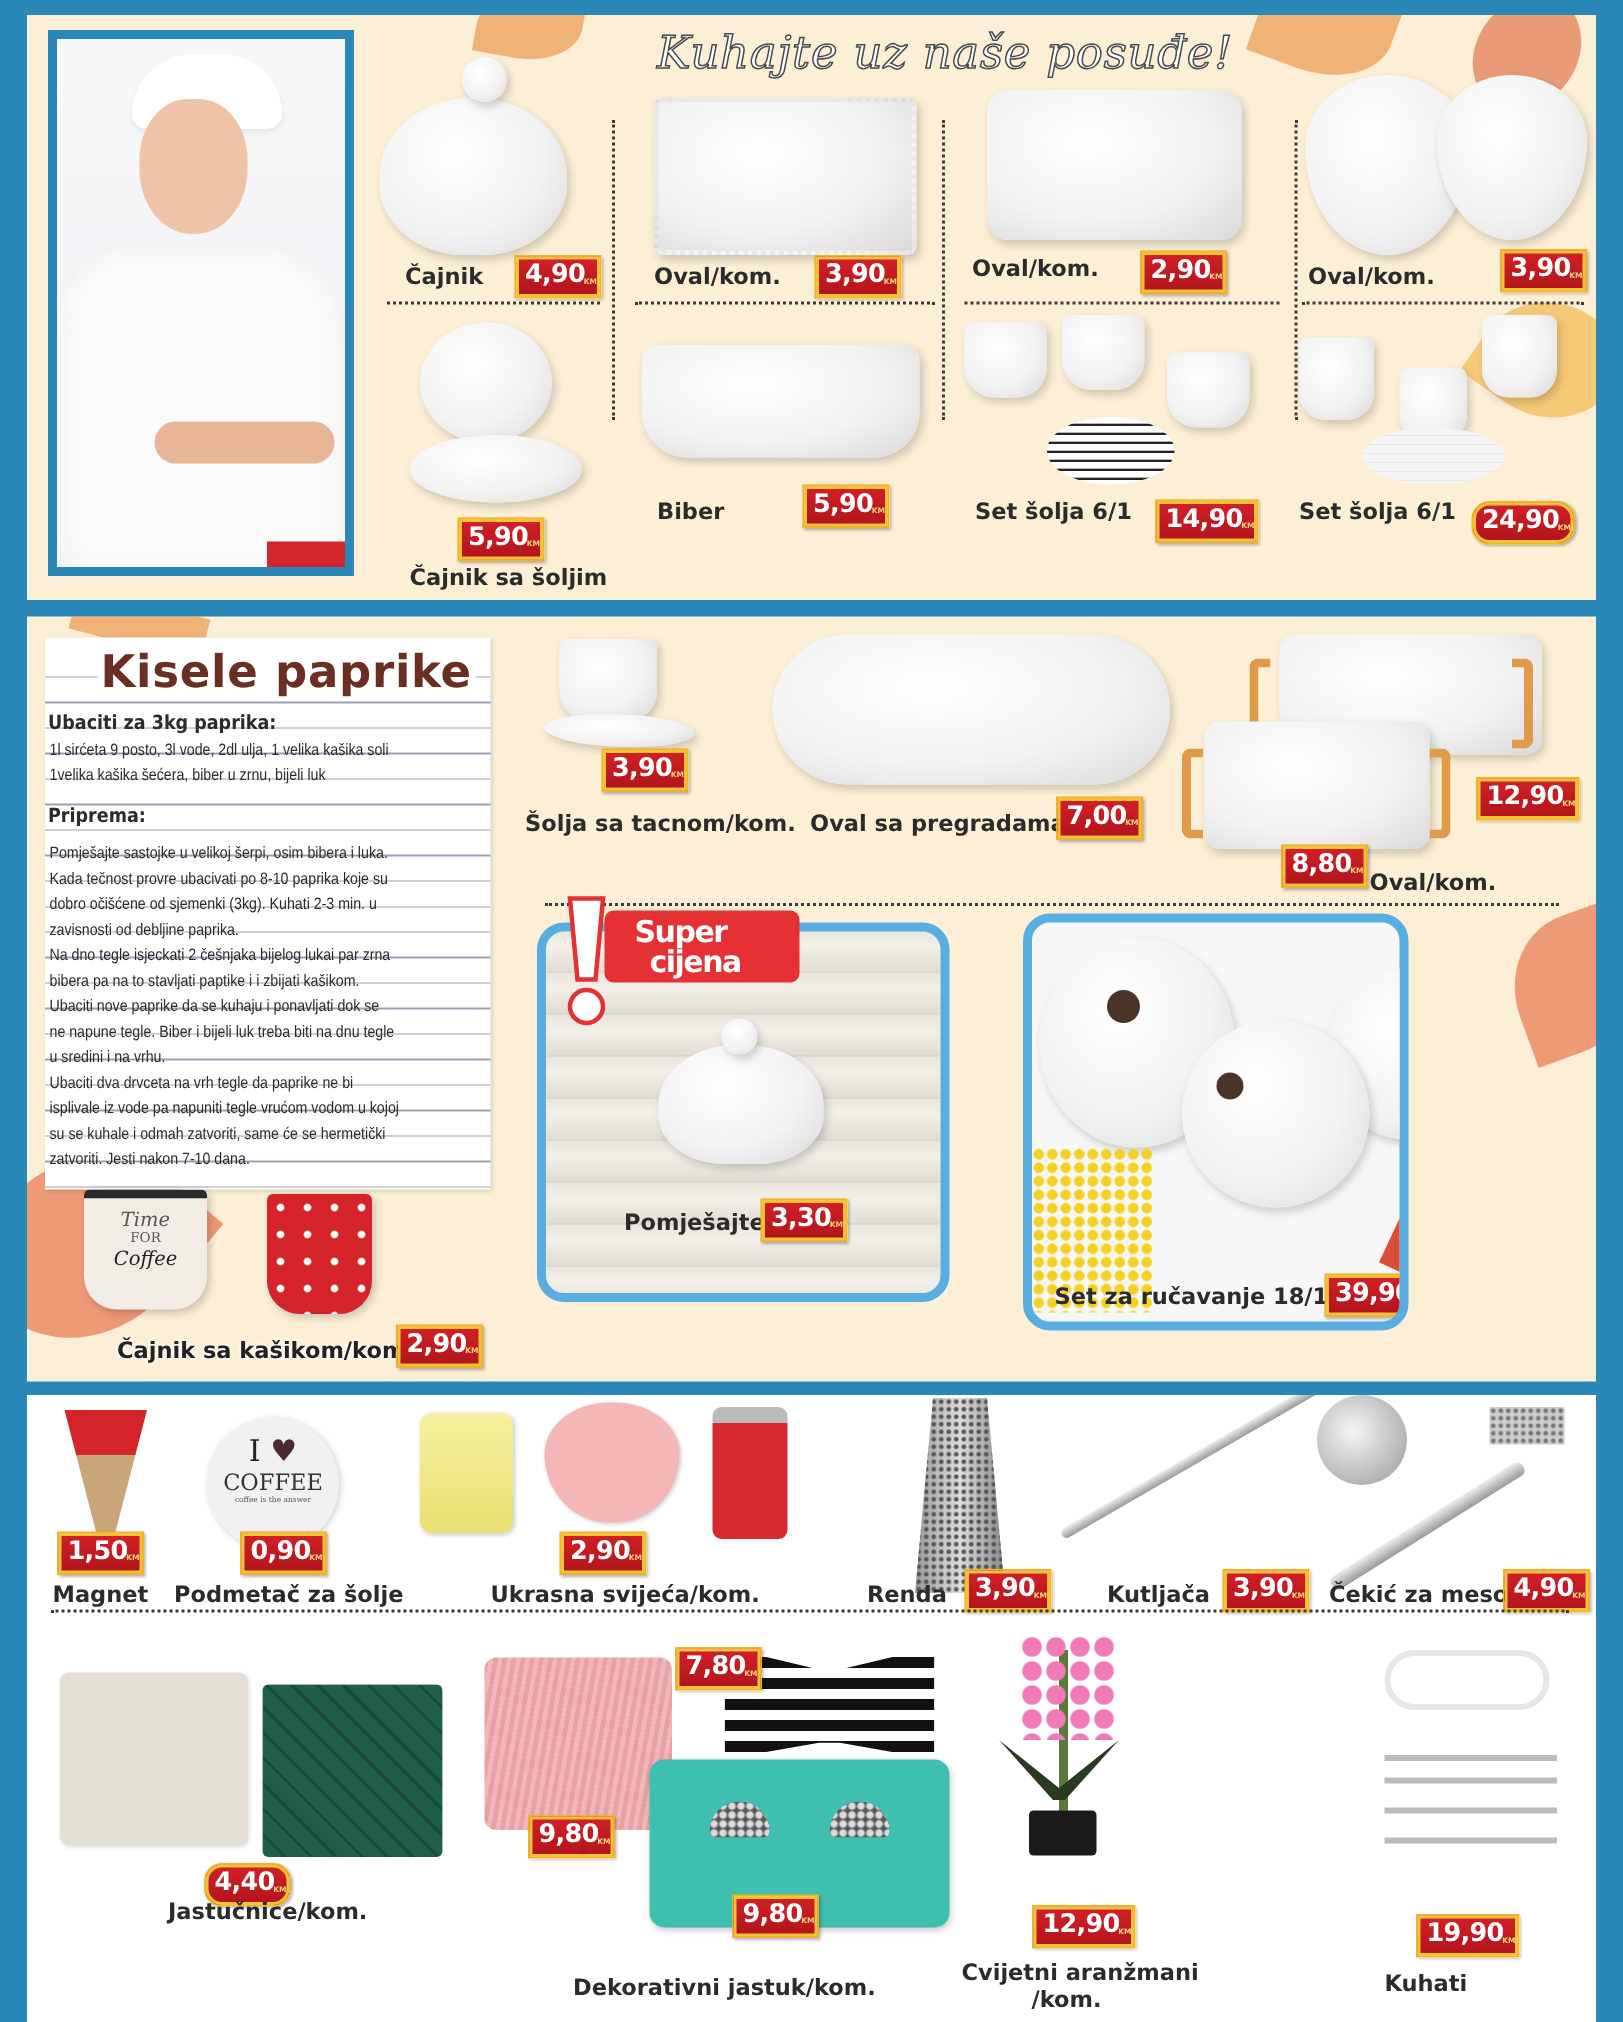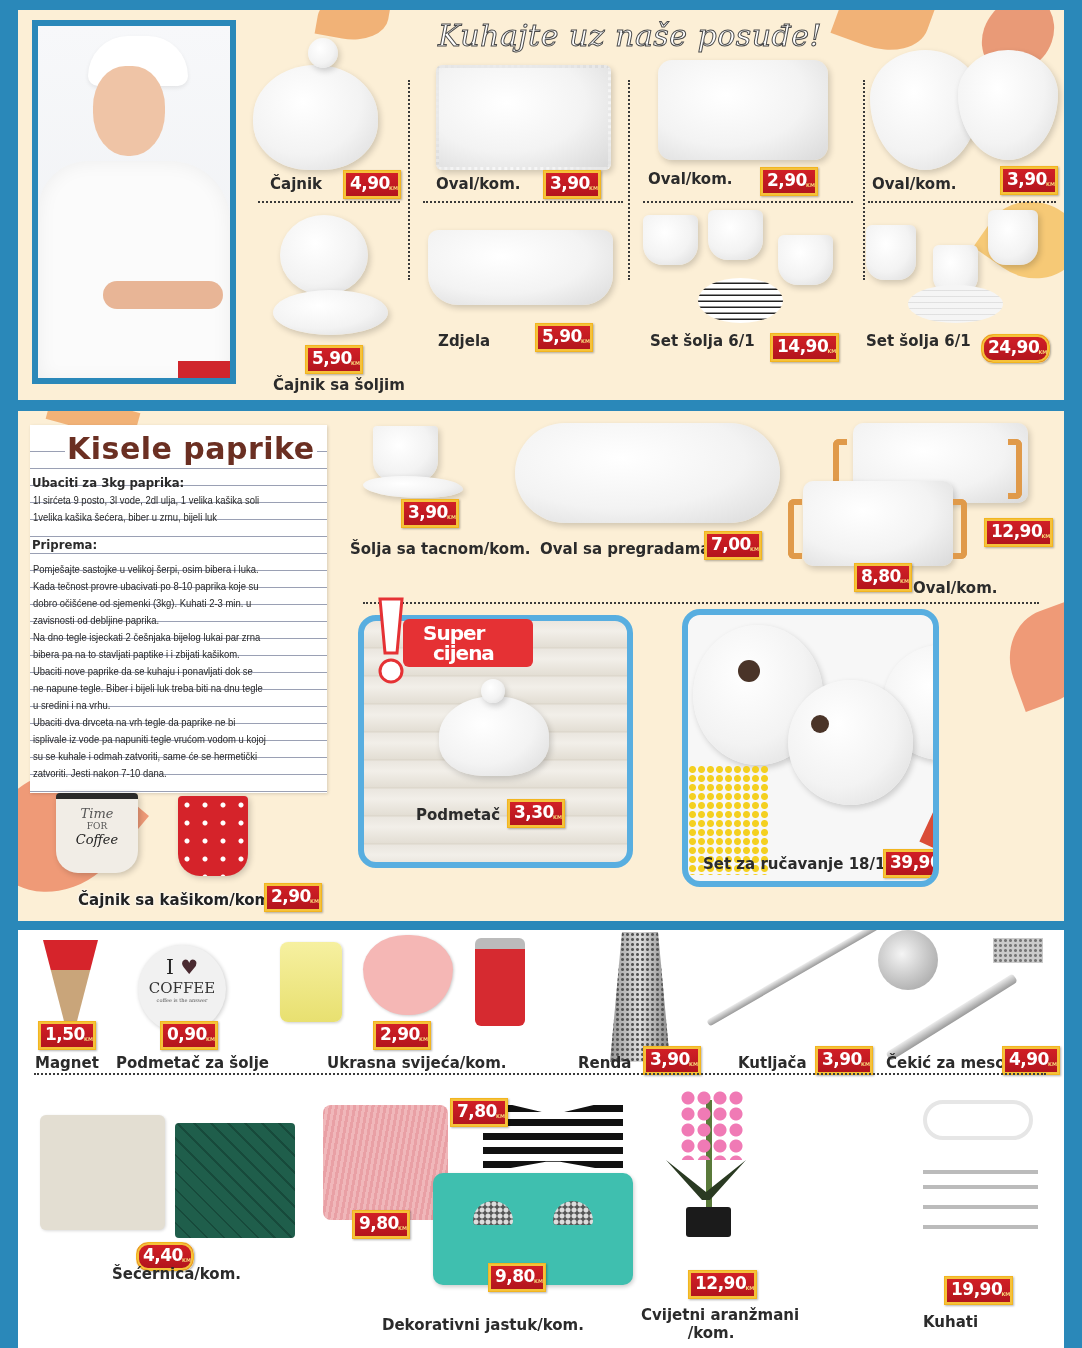--- a/index.html
+++ b/index.html
@@ -98,21 +98,20 @@
     overflow: hidden;
   }
   .wood { background: repeating-linear-gradient(180deg, #eae6df 0px, #f2efe9 10px, #e3ded4 26px, #d8d2c6 27px, #eeeae3 28px); }
 
   .super-badge {
     position: absolute; left: 385px; top: 196px; width: 130px; height: 48px;
     background: #e53134; color: #fff; border-radius: 6px;
     font-family: "DejaVu Sans", sans-serif; font-weight: bold;
     font-size: 20px; line-height: 20px; padding: 4px 16px 0 20px;
     letter-spacing: -1px;
-    margin-top: 12px;
   }
   .exclaim {
     position: absolute; left: 358px; top: 186px; width: 30px; height: 90px;
   }
 </style>
 </head>
 <body>
 
 <div class="section sec1">
 
@@ -158,21 +157,21 @@
   <div class="img porcelain" style="left:940px;top:40px;width:100px;height:110px;border-radius:50% 50% 50% 50% / 40% 40% 60% 60%;"></div>
   <div class="label" style="left:854px;top:165px;">Oval/kom.</div>
   <div class="price" style="left:982px;top:156px;"><span>3,90</span><span class="km">KM</span></div>
 
   <div class="img porcelain" style="left:262px;top:205px;width:88px;height:80px;border-radius:50%;"></div>
   <div class="img porcelain" style="left:255px;top:280px;width:115px;height:45px;border-radius:50%;"></div>
   <div class="price" style="left:287px;top:335px;"><span>5,90</span><span class="km">KM</span></div>
   <div class="label" style="left:255px;top:366px;">Čajnik sa šoljim</div>
 
   <div class="img porcelain" style="left:410px;top:220px;width:185px;height:75px;border-radius:10px 10px 30px 30px;"></div>
-  <div class="label" style="left:420px;top:322px;">Zdjela</div>
+  <div class="label" style="left:420px;top:322px;">Biber</div>
   <div class="price" style="left:517px;top:313px;"><span>5,90</span><span class="km">KM</span></div>
 
   <div class="img porcelain" style="left:625px;top:205px;width:55px;height:50px;border-radius:6px 6px 20px 20px;"></div>
   <div class="img porcelain" style="left:690px;top:200px;width:55px;height:50px;border-radius:6px 6px 20px 20px;"></div>
   <div class="img porcelain" style="left:760px;top:225px;width:55px;height:50px;border-radius:6px 6px 20px 20px;"></div>
   <div class="img" style="left:680px;top:268px;width:85px;height:45px;border-radius:50%;background:repeating-linear-gradient(180deg,#fff 0px,#fff 4px,#222 5px,#222 6px);"></div>
   <div class="label" style="left:632px;top:322px;">Set šolja 6/1</div>
   <div class="price" style="left:752px;top:323px;"><span>14,90</span><span class="km">KM</span></div>
 
   <div class="img porcelain" style="left:848px;top:215px;width:50px;height:55px;border-radius:6px 6px 18px 18px;"></div>
@@ -237,21 +236,21 @@
   <div class="abs" style="left:935px;top:88px;width:14px;height:60px;border:6px solid #e09a4a;border-left:none;border-radius:0 6px 6px 0;"></div>
   <div class="price" style="left:966px;top:107px;"><span>12,90</span><span class="km">KM</span></div>
   <div class="price" style="left:836px;top:152px;"><span>8,80</span><span class="km">KM</span></div>
   <div class="label" style="left:895px;top:168px;">Oval/kom.</div>
 
   <div class="hdots" style="left:345px;top:191px;width:676px;"></div>
 
   <div class="promo-box wood" style="left:340px;top:204px;width:275px;height:253px;">
     <div class="img porcelain" style="left:75px;top:75px;width:110px;height:80px;border-radius:50% 50% 40% 40%;"></div>
     <div class="img porcelain" style="left:117px;top:58px;width:24px;height:24px;border-radius:50%;"></div>
-    <div class="label" style="left:52px;top:185px;">Podmetač</div>
+    <div class="label" style="left:52px;top:185px;">Pomješajte</div>
     <div class="price" style="left:143px;top:178px;"><span>3,30</span><span class="km">KM</span></div>
   </div>
   <svg class="exclaim" viewBox="0 0 30 90">
     <path d="M4 2 L26 2 L21 56 L9 56 Z" fill="#fff" stroke="#e53134" stroke-width="3"></path>
     <circle cx="15" cy="74" r="11" fill="#fff" stroke="#e53134" stroke-width="3"></circle>
   </svg>
   <div class="super-badge">
     <div>Super</div>
     <div style="padding-left:10px;">cijena</div>
   </div>
@@ -302,21 +301,21 @@
   <div class="img" style="left:975px;top:8px;width:50px;height:25px;background:radial-gradient(circle,#777 1px,transparent 2px) 0 0/5px 5px,#ccc;"></div>
   <div class="abs" style="left:870px;top:122px;width:150px;height:10px;background:linear-gradient(#eee,#999);transform:rotate(-32deg);transform-origin:left center;border-radius:4px;"></div>
   <div class="label" style="left:868px;top:124px;">Čekić za meso</div>
   <div class="price" style="left:984px;top:116px;"><span>4,90</span><span class="km">KM</span></div>
 
   <div class="hdots" style="left:16px;top:143px;width:1012px;"></div>
 
   <div class="img" style="left:22px;top:185px;width:125px;height:115px;background:#e3ded2;border-radius:6px;box-shadow:1px 1px 3px rgba(0,0,0,.15);"></div>
   <div class="img" style="left:157px;top:193px;width:120px;height:115px;background:repeating-linear-gradient(45deg,#1f5e4b 0 10px,#174a3b 10px 12px),#1f5e4b;border-radius:4px;"></div>
   <div class="price" style="left:118px;top:312px;border-radius:12px;"><span>4,40</span><span class="km">KM</span></div>
-  <div class="label" style="left:94px;top:335px;">Šećernica/kom.</div>
+  <div class="label" style="left:94px;top:335px;">Jastučnice/kom.</div>
 
   <div class="img" style="left:305px;top:175px;width:125px;height:115px;background:repeating-linear-gradient(100deg,#e9a0a5 0 3px,#f0b7ba 3px 6px);border-radius:8px;"></div>
   <div class="price" style="left:334px;top:280px;"><span>9,80</span><span class="km">KM</span></div>
   <div class="img" style="left:465px;top:168px;width:140px;height:75px;background:repeating-linear-gradient(180deg,#fff 0 7px,#111 7px 14px);clip-path:polygon(0 0,45% 20%,55% 20%,100% 0,100% 100%,55% 85%,45% 85%,0 100%);"></div>
   <div class="price" style="left:432px;top:168px;"><span>7,80</span><span class="km">KM</span></div>
   <div class="img" style="left:415px;top:243px;width:200px;height:112px;background:#3fbfaf;border-radius:10px;box-shadow:1px 2px 4px rgba(0,0,0,.2);">
     <div class="abs" style="left:40px;top:28px;width:40px;height:24px;border-radius:20px 20px 4px 4px;background:radial-gradient(circle,#ddd 2px,#555 3px) 0 0/6px 6px;"></div>
     <div class="abs" style="left:120px;top:28px;width:40px;height:24px;border-radius:20px 20px 4px 4px;background:radial-gradient(circle,#ddd 2px,#555 3px) 0 0/6px 6px;"></div>
   </div>
   <div class="price" style="left:470px;top:333px;"><span>9,80</span><span class="km">KM</span></div>

